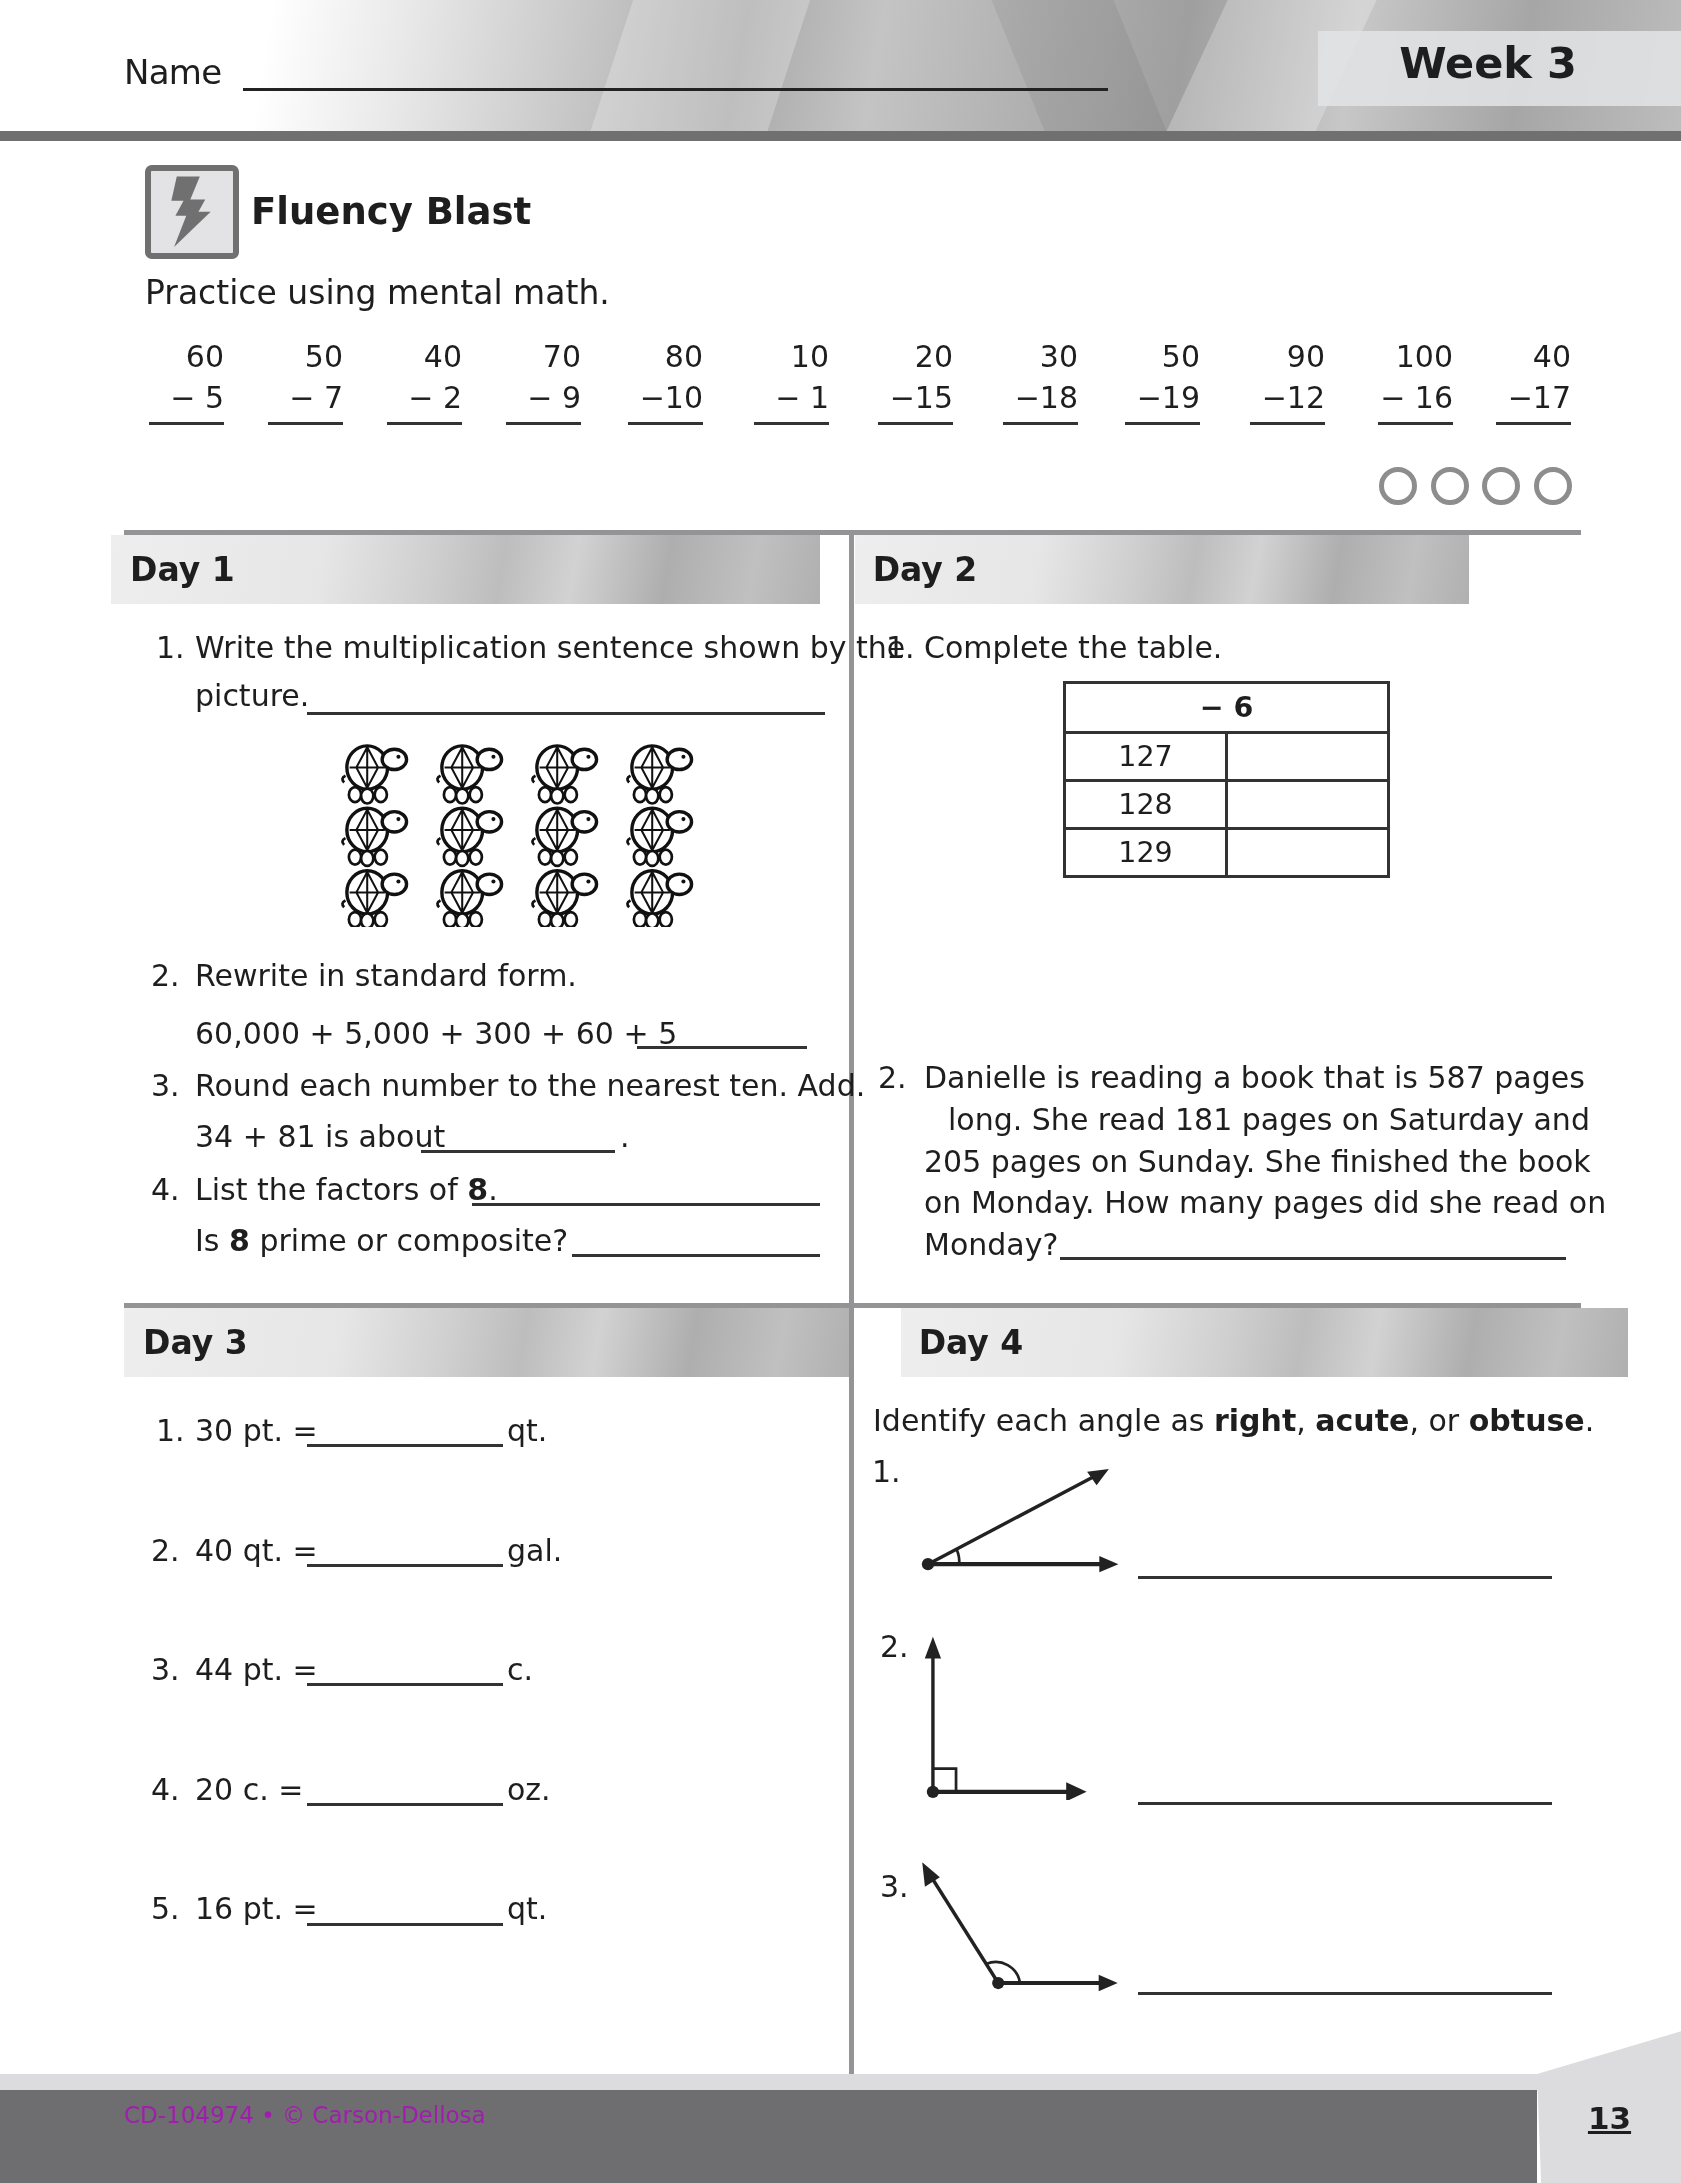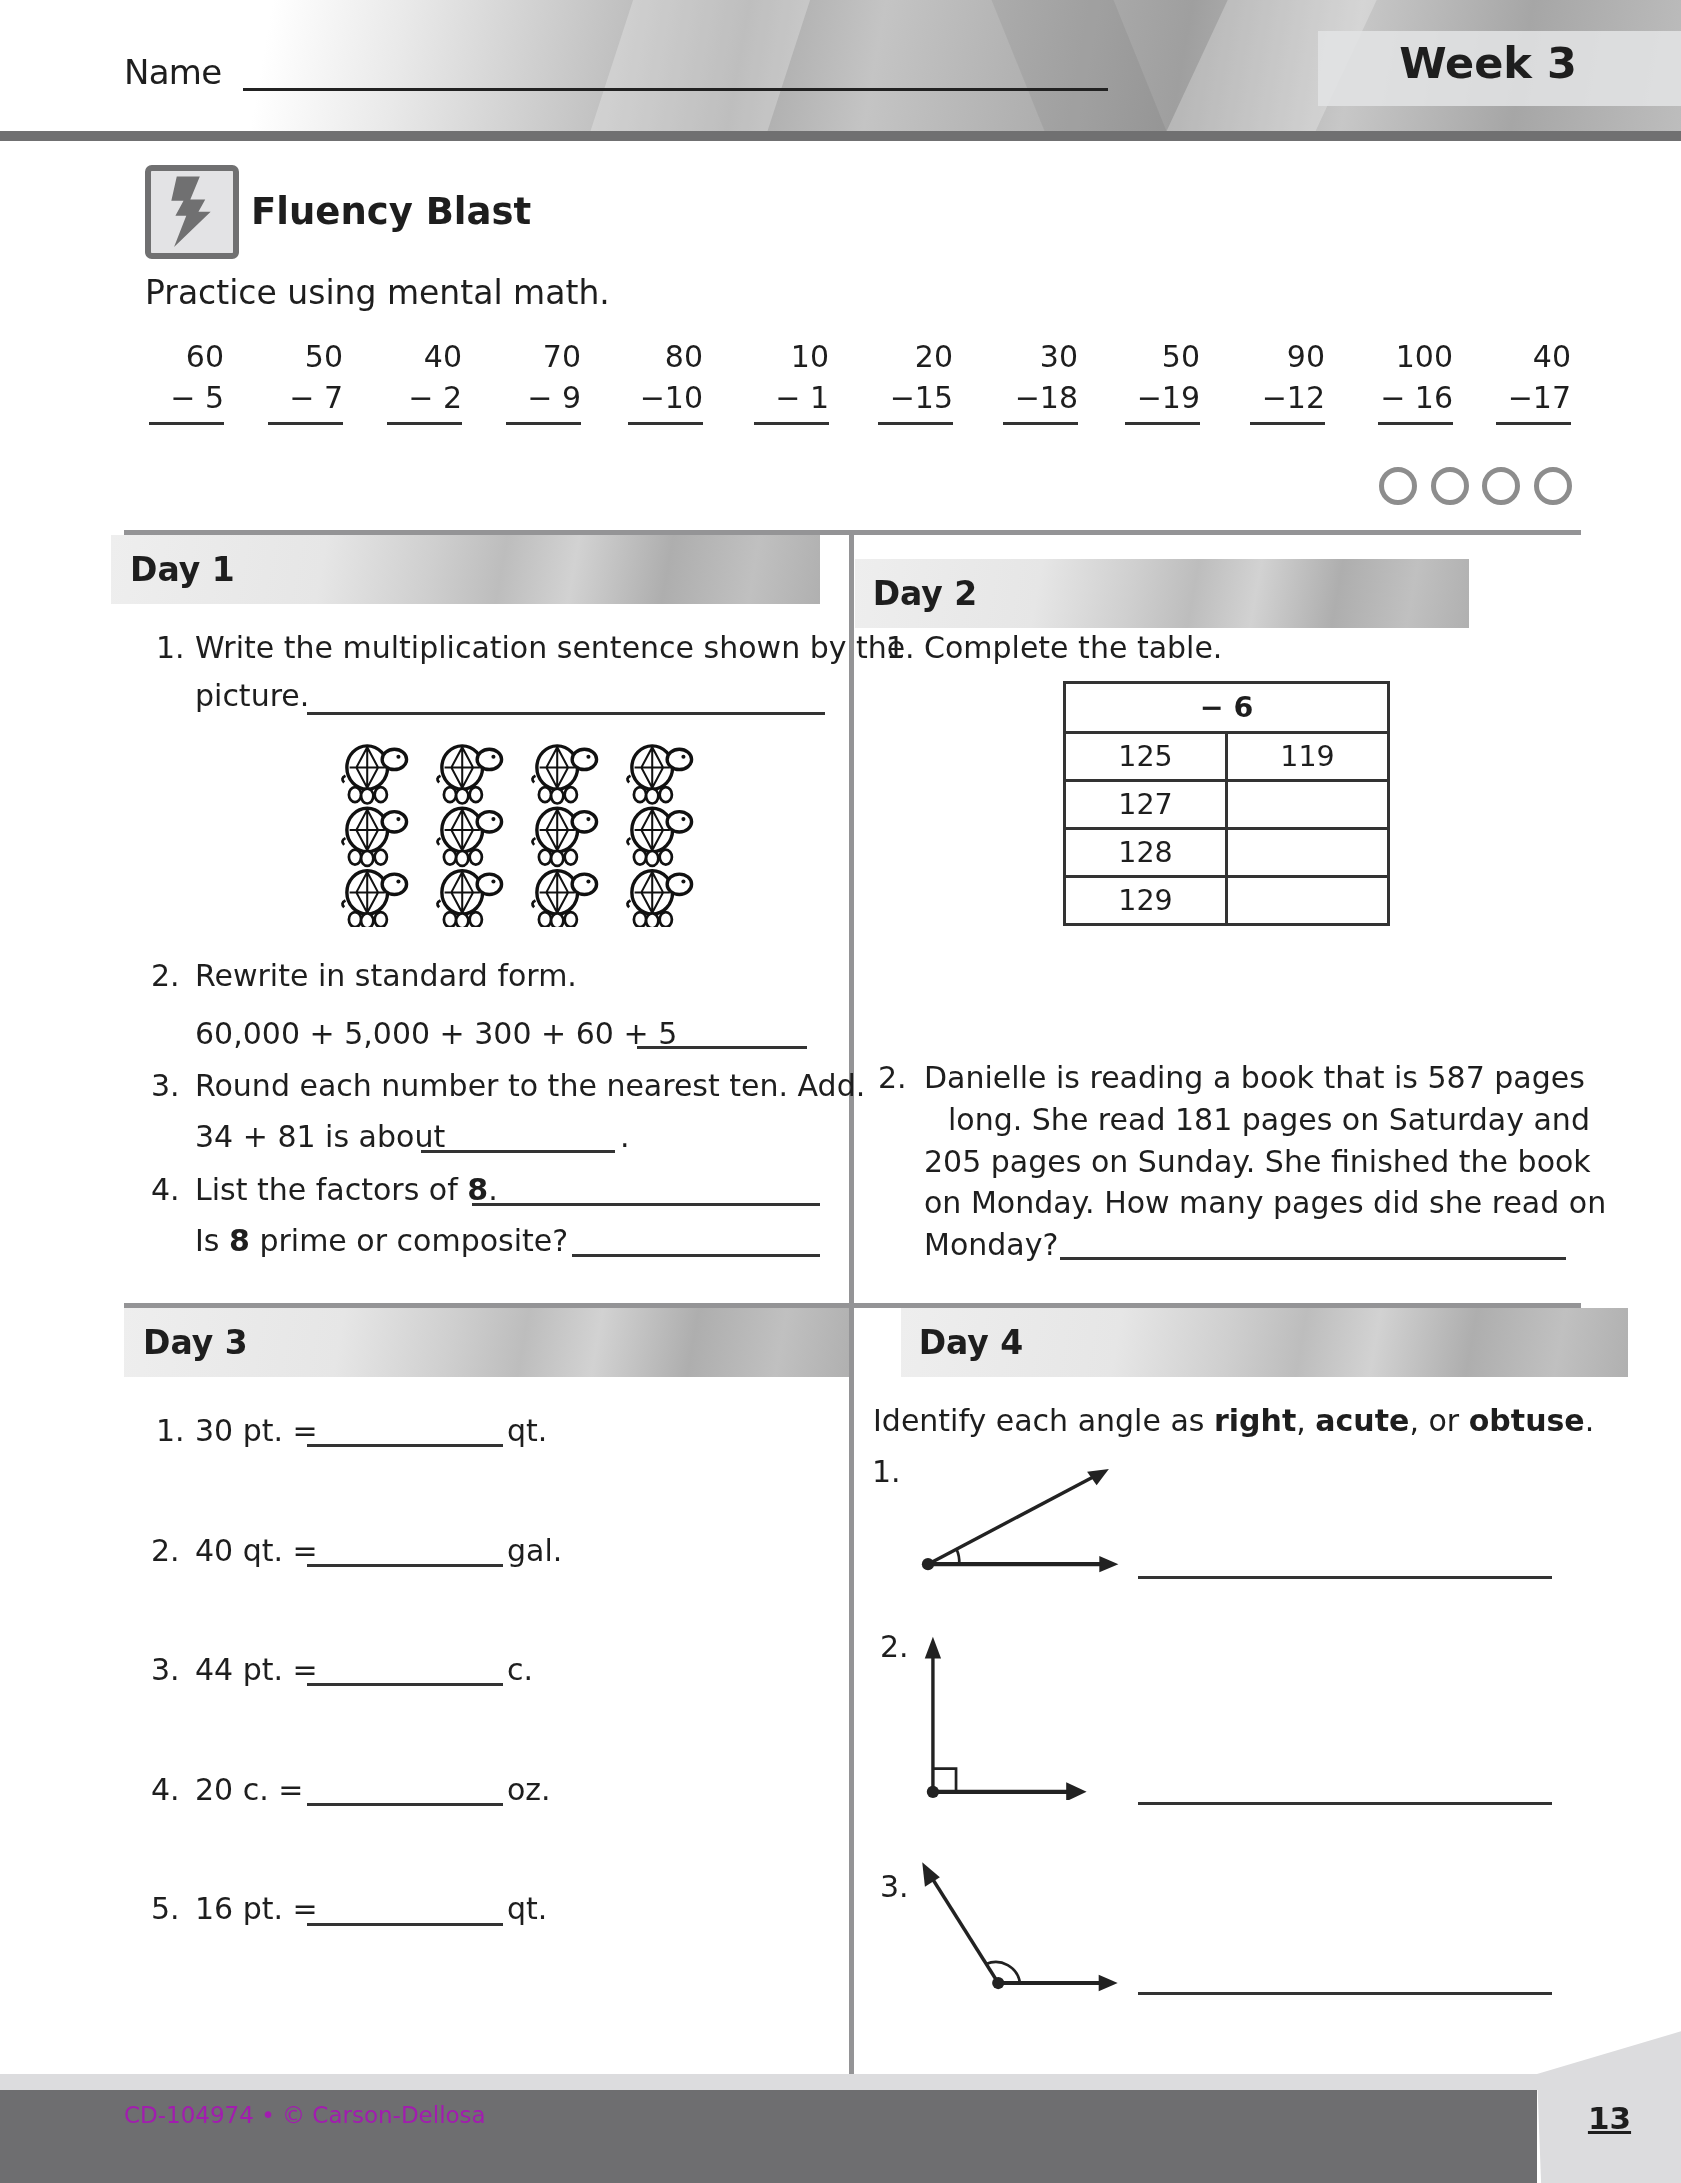--- a/index.html
+++ b/index.html
@@ -283,36 +283,32 @@
 <span class="txt" style="left:195px;top:1119px;">34 + 81 is about</span>
 <span class="blank abs" style="left:421px;top:1124px;width:194px;"></span>
 <span class="txt" style="left:620px;top:1119px;">.</span>
 
 <span class="num" style="left:151px;top:1172px;">4.</span>
 <span class="txt" style="left:195px;top:1172px;"><span>List the factors of </span><b>8</b><span>.</span></span>
 <span class="blank abs" style="left:472px;top:1177px;width:348px;"></span>
 <span class="txt" style="left:195px;top:1223px;"><span>Is </span><b>8</b><span> prime or composite?</span></span>
 <span class="blank abs" style="left:572px;top:1228px;width:248px;"></span>
 
-<div class="dayhdr" style="left:855px;top:559px;width:614px;">
+<div class="dayhdr" style="left:855px;top:535px;width:614px;">
   <span class="daylabel" style="left:17.7px">Day 2</span>
 </div>
 <span class="num" style="left:886px;top:630px;">1.</span>
 <span class="txt" style="left:924px;top:630px;">Complete the table.</span>
 <table id="minus6">
   <thead>
       <tr>
         <th colspan="2">− 6</th>
       </tr>
     </thead>
   <tbody id="minus6-body">
-      <tr>
-        <td>125</td>
-        <td>119</td>
-      </tr>
       <tr>
         <td>127</td>
         <td></td>
       </tr>
       <tr>
         <td>128</td>
         <td></td>
       </tr>
       <tr>
         <td>129</td>

